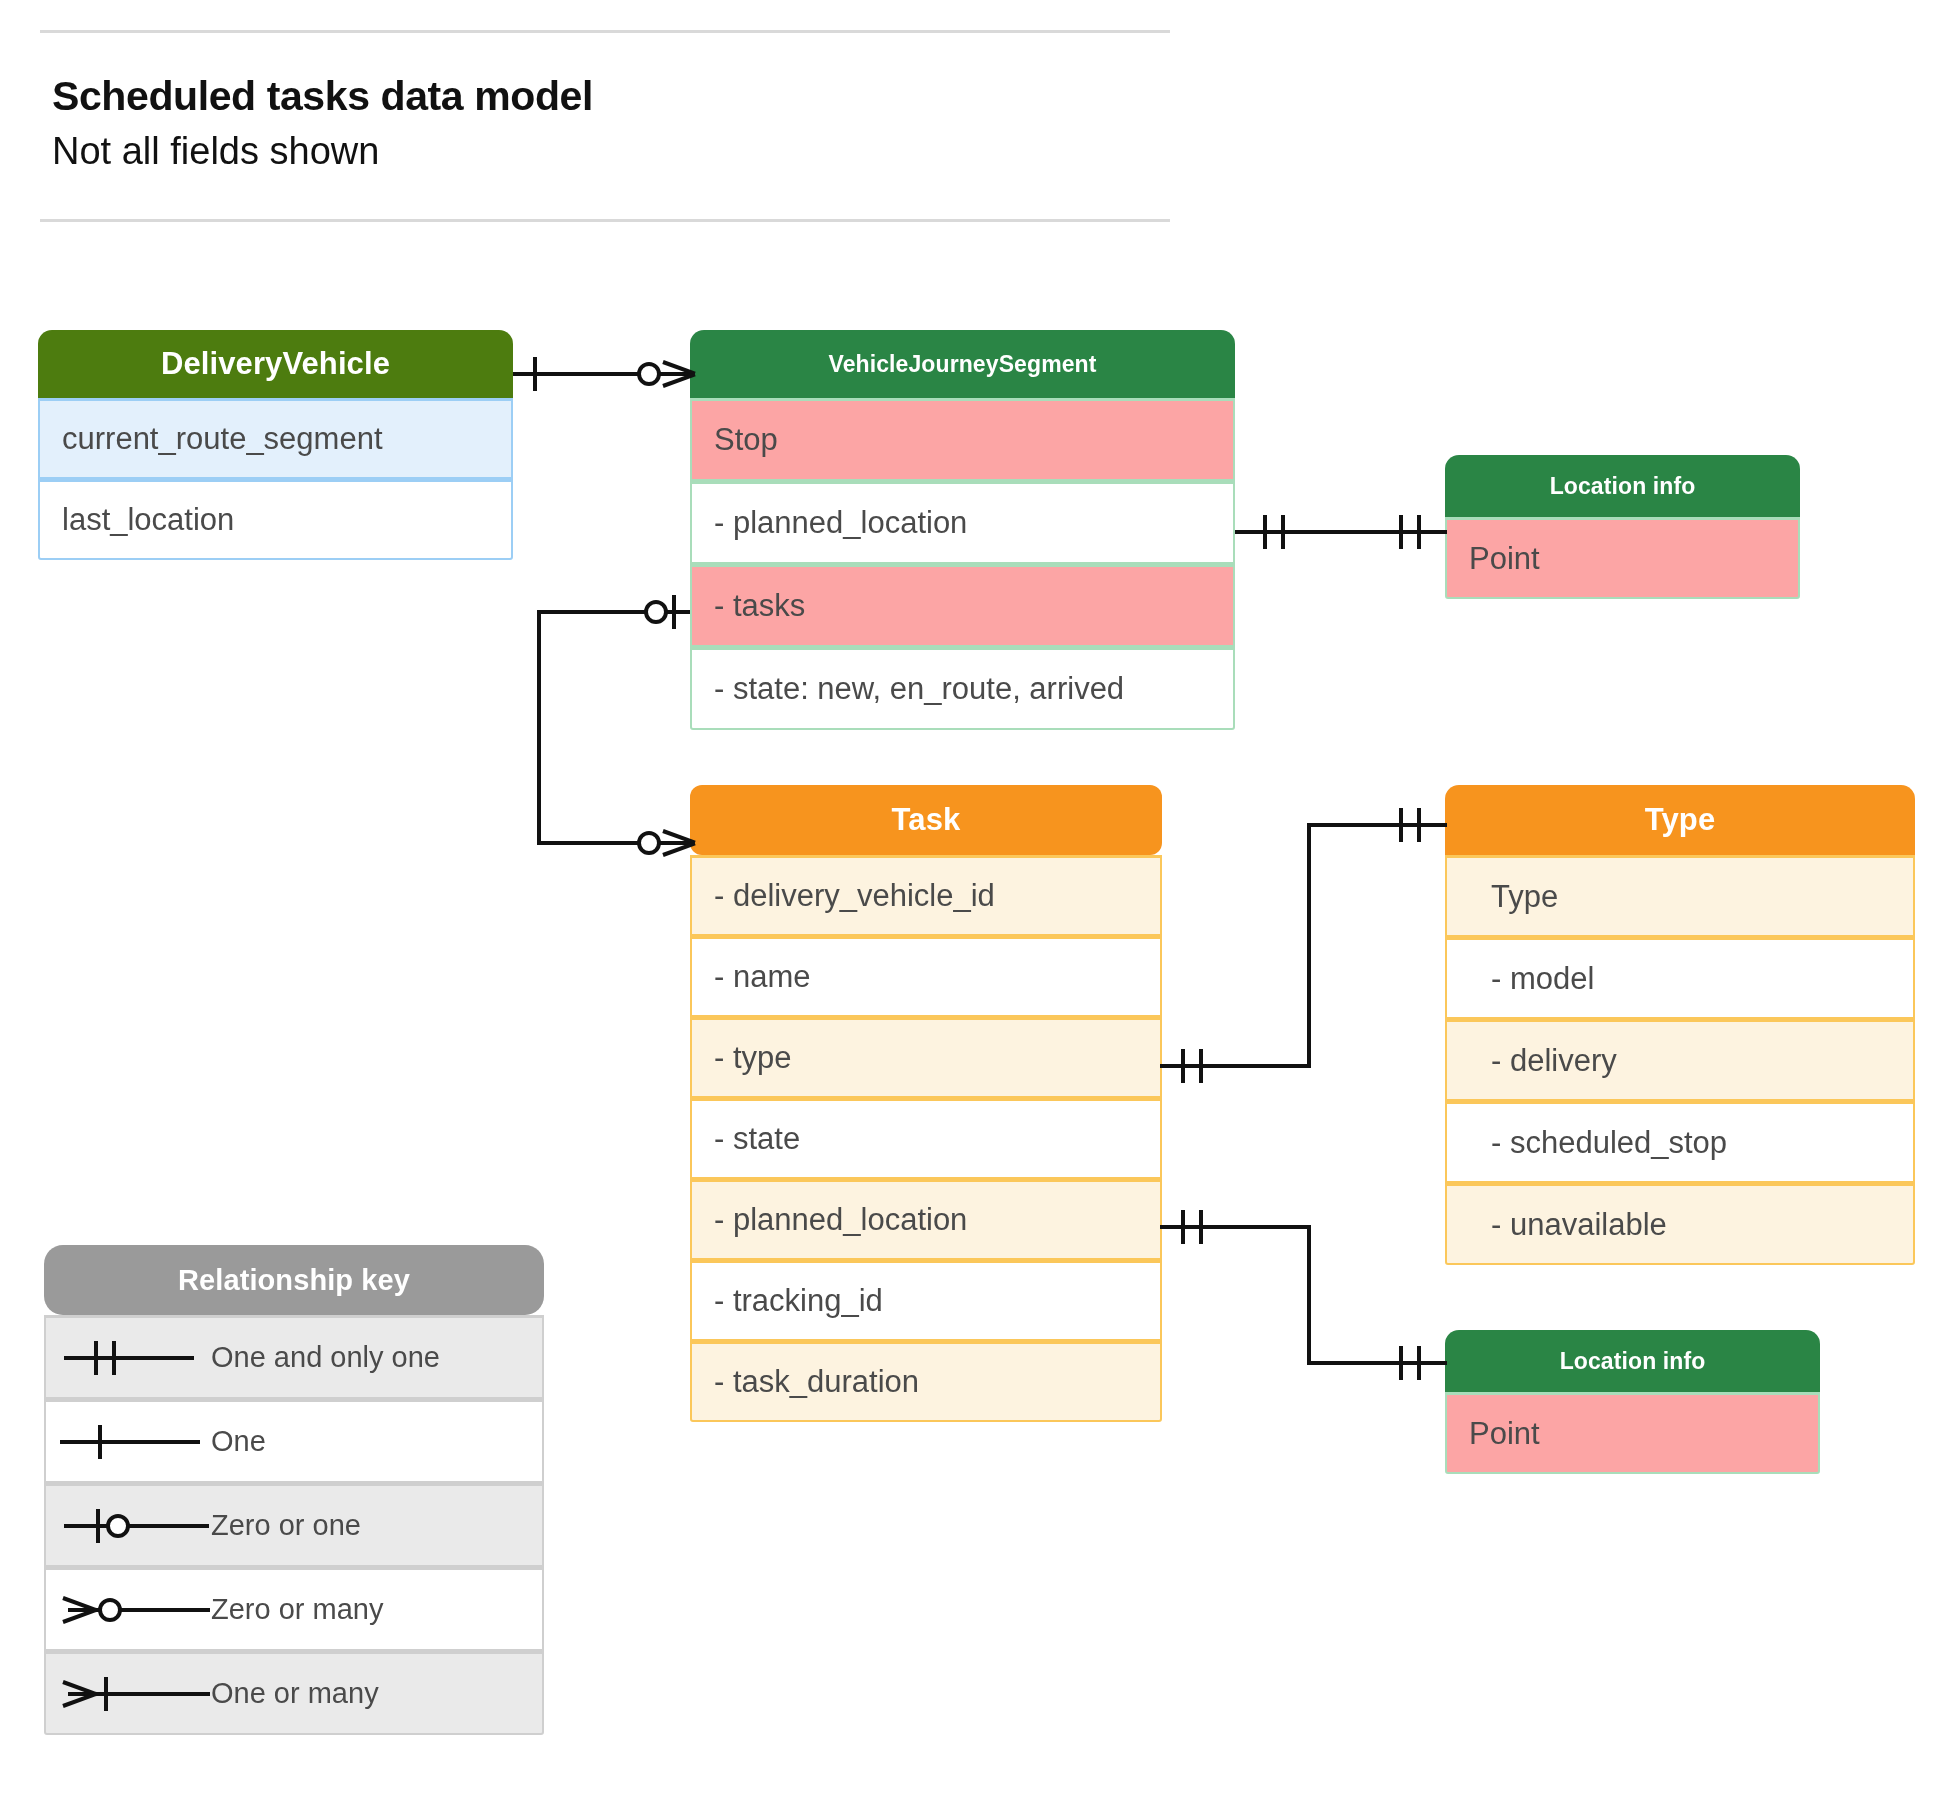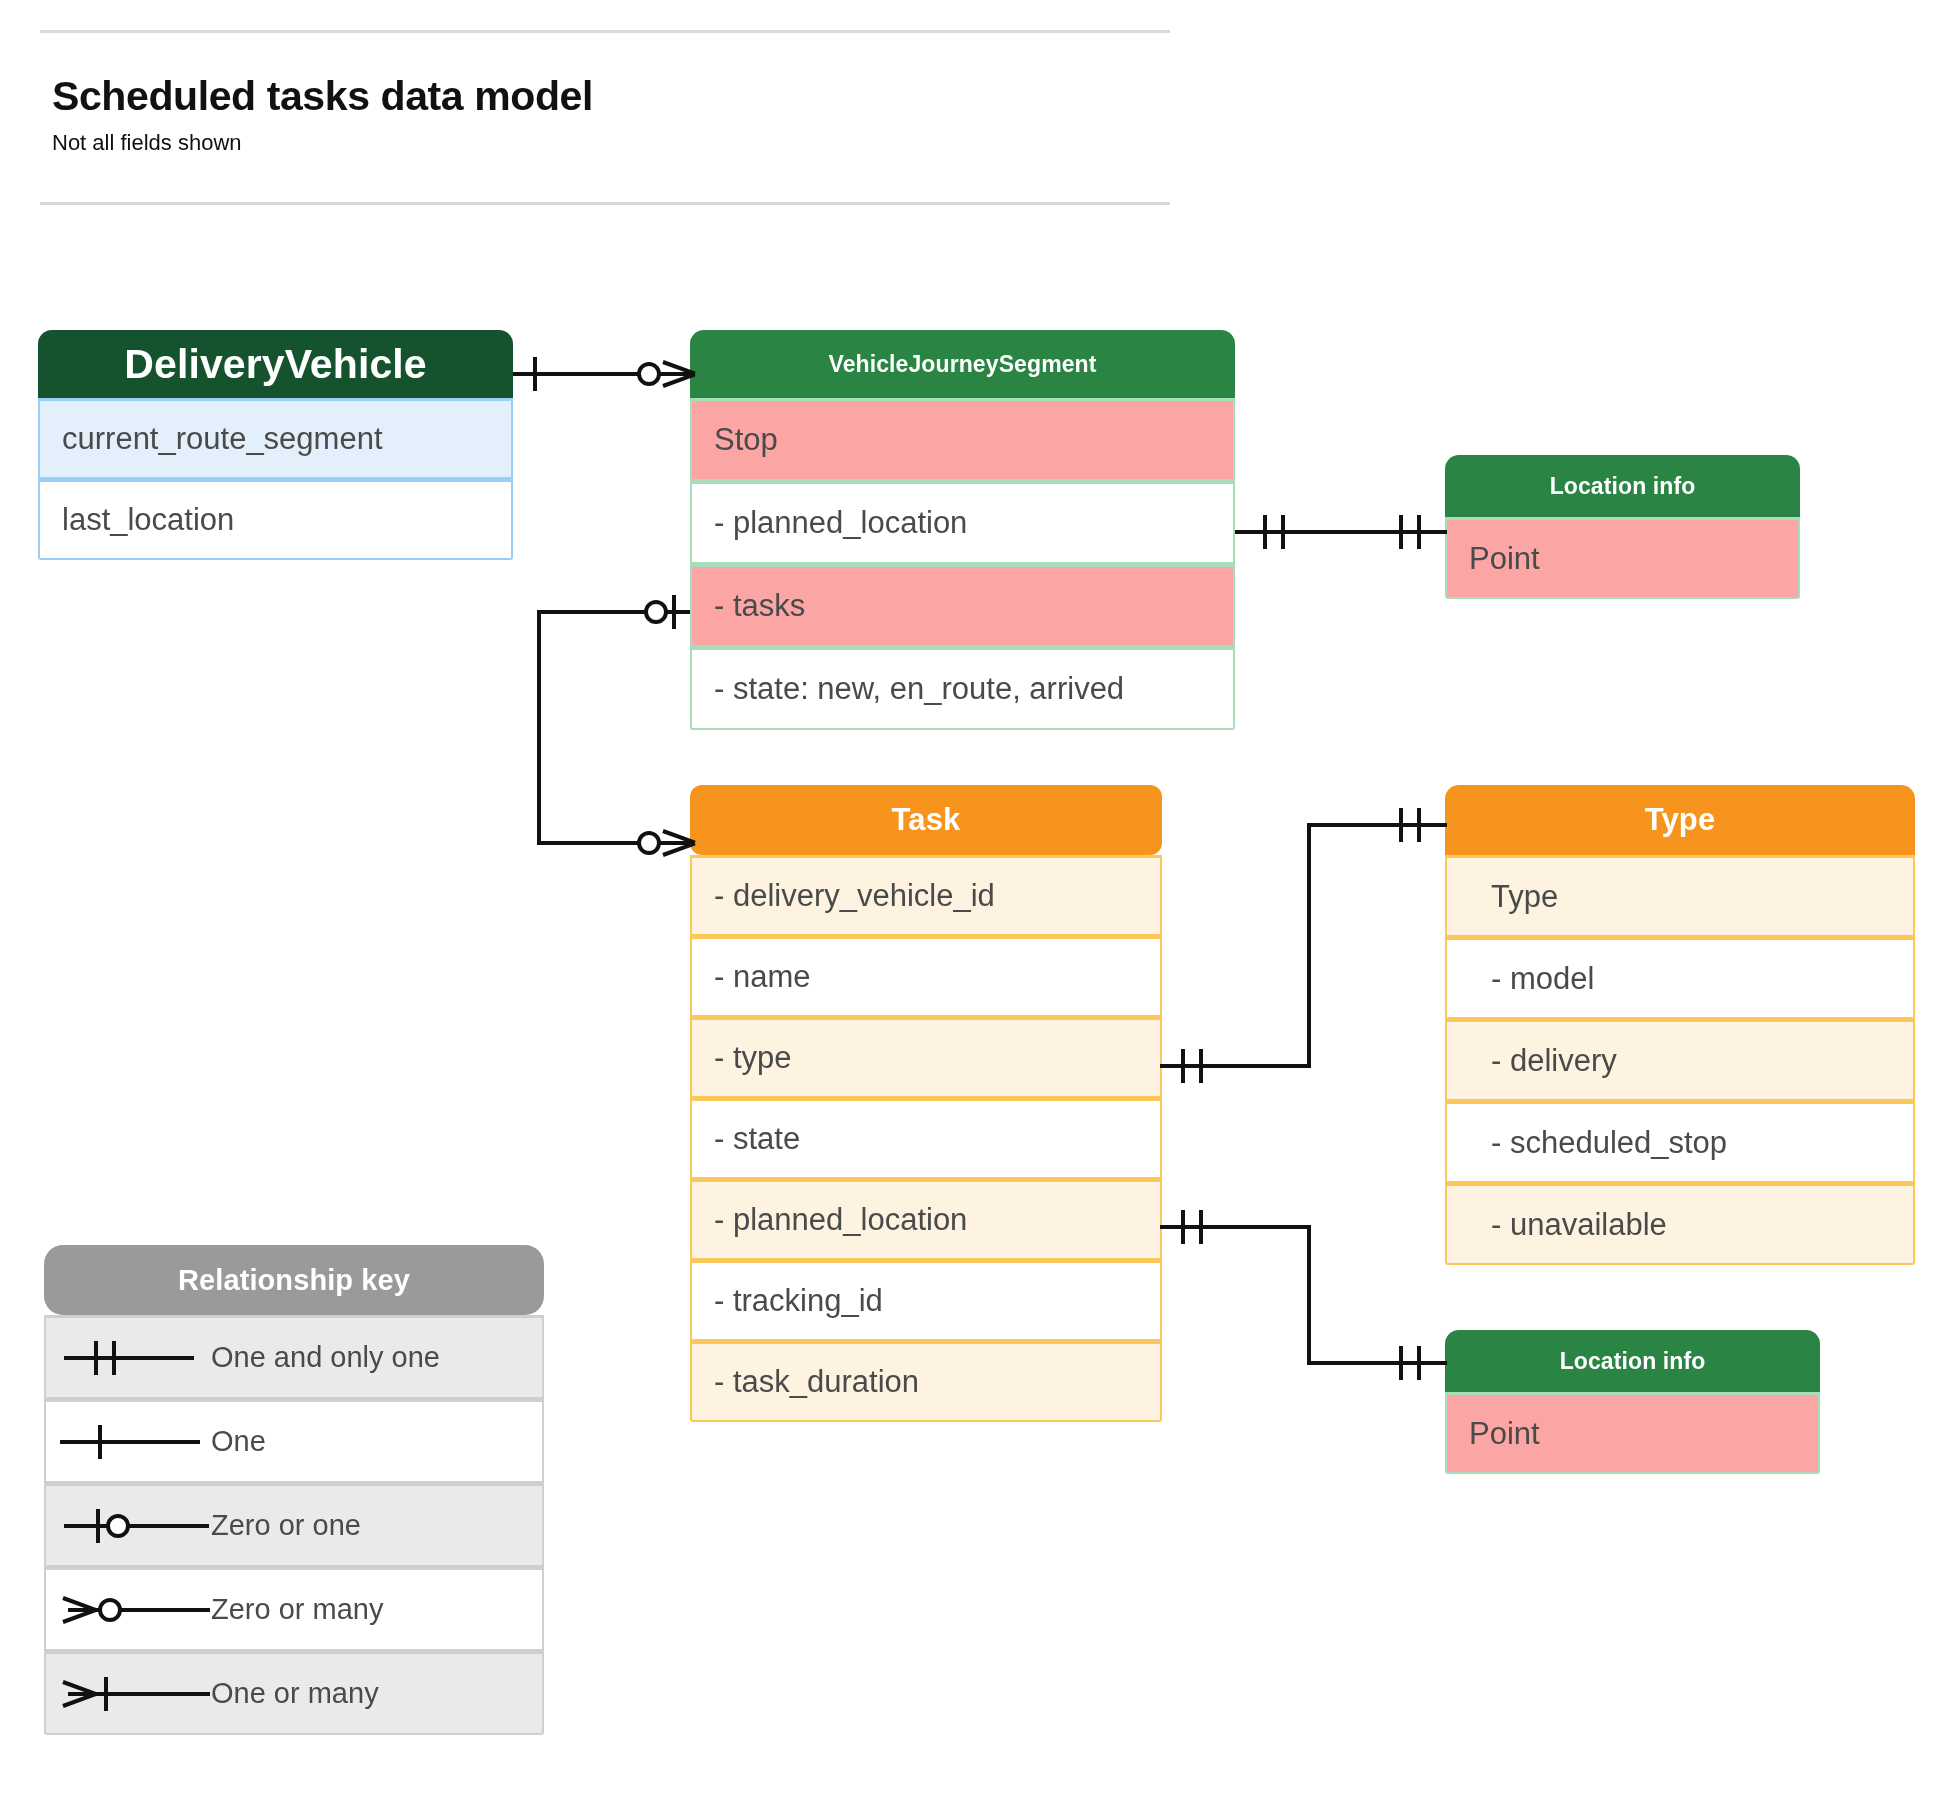--- a/index.html
+++ b/index.html
@@ -14,21 +14,21 @@
   }
 
   
   #header { position:absolute; left:40px; top:30px; width:1130px; }
   .hrule { height:3px; background:#d9d9d9; width:1130px; }
   #title {
     font-size:41px; font-weight:bold; color:#111111;
     letter-spacing:-0.4px; margin:40px 0 0 12px;
   }
   #subtitle {
-    font-size:22px; color:#111111; margin:10px 0 0 12px;
+    font-size:38px; color:#111111; margin:10px 0 0 12px;
   }
   #rule-bottom { margin-top:46px; }
 
   
   .entity { position:absolute; }
   .ent-head {
     text-align:center; color:#ffffff; font-weight:bold;
     border-radius:14px 14px 0 0;
     display:flex; align-items:center; justify-content:center;
     letter-spacing:0.1px;
@@ -36,21 +36,21 @@
   .ent-row {
     display:flex; align-items:center;
     color:#4a4a4a;
     border-left-width:2px; border-right-width:2px;
     border-bottom-width:2px; border-style:solid;
     white-space:nowrap;
   }
   .ent-row.last { border-radius:0 0 3px 3px; }
 
   
-  .blue .ent-head { background:#14532d; font-size:41px; }
+  .blue .ent-head { background:#4d7c0f; font-size:31px; }
   .blue .ent-row { border-color:#9ccef5; font-size:31px; padding-left:22px; }
   .blue .alt { background:#e3f0fc; }
   .blue .plain { background:#ffffff; }
 
   
   .green .ent-head { background:#2a8545; font-size:23px; }
   .green .ent-row { border-color:#a9ddba; font-size:31px; padding-left:22px; }
   .green .alt { background:#fca5a5; }
   .green .plain { background:#ffffff; }
 

